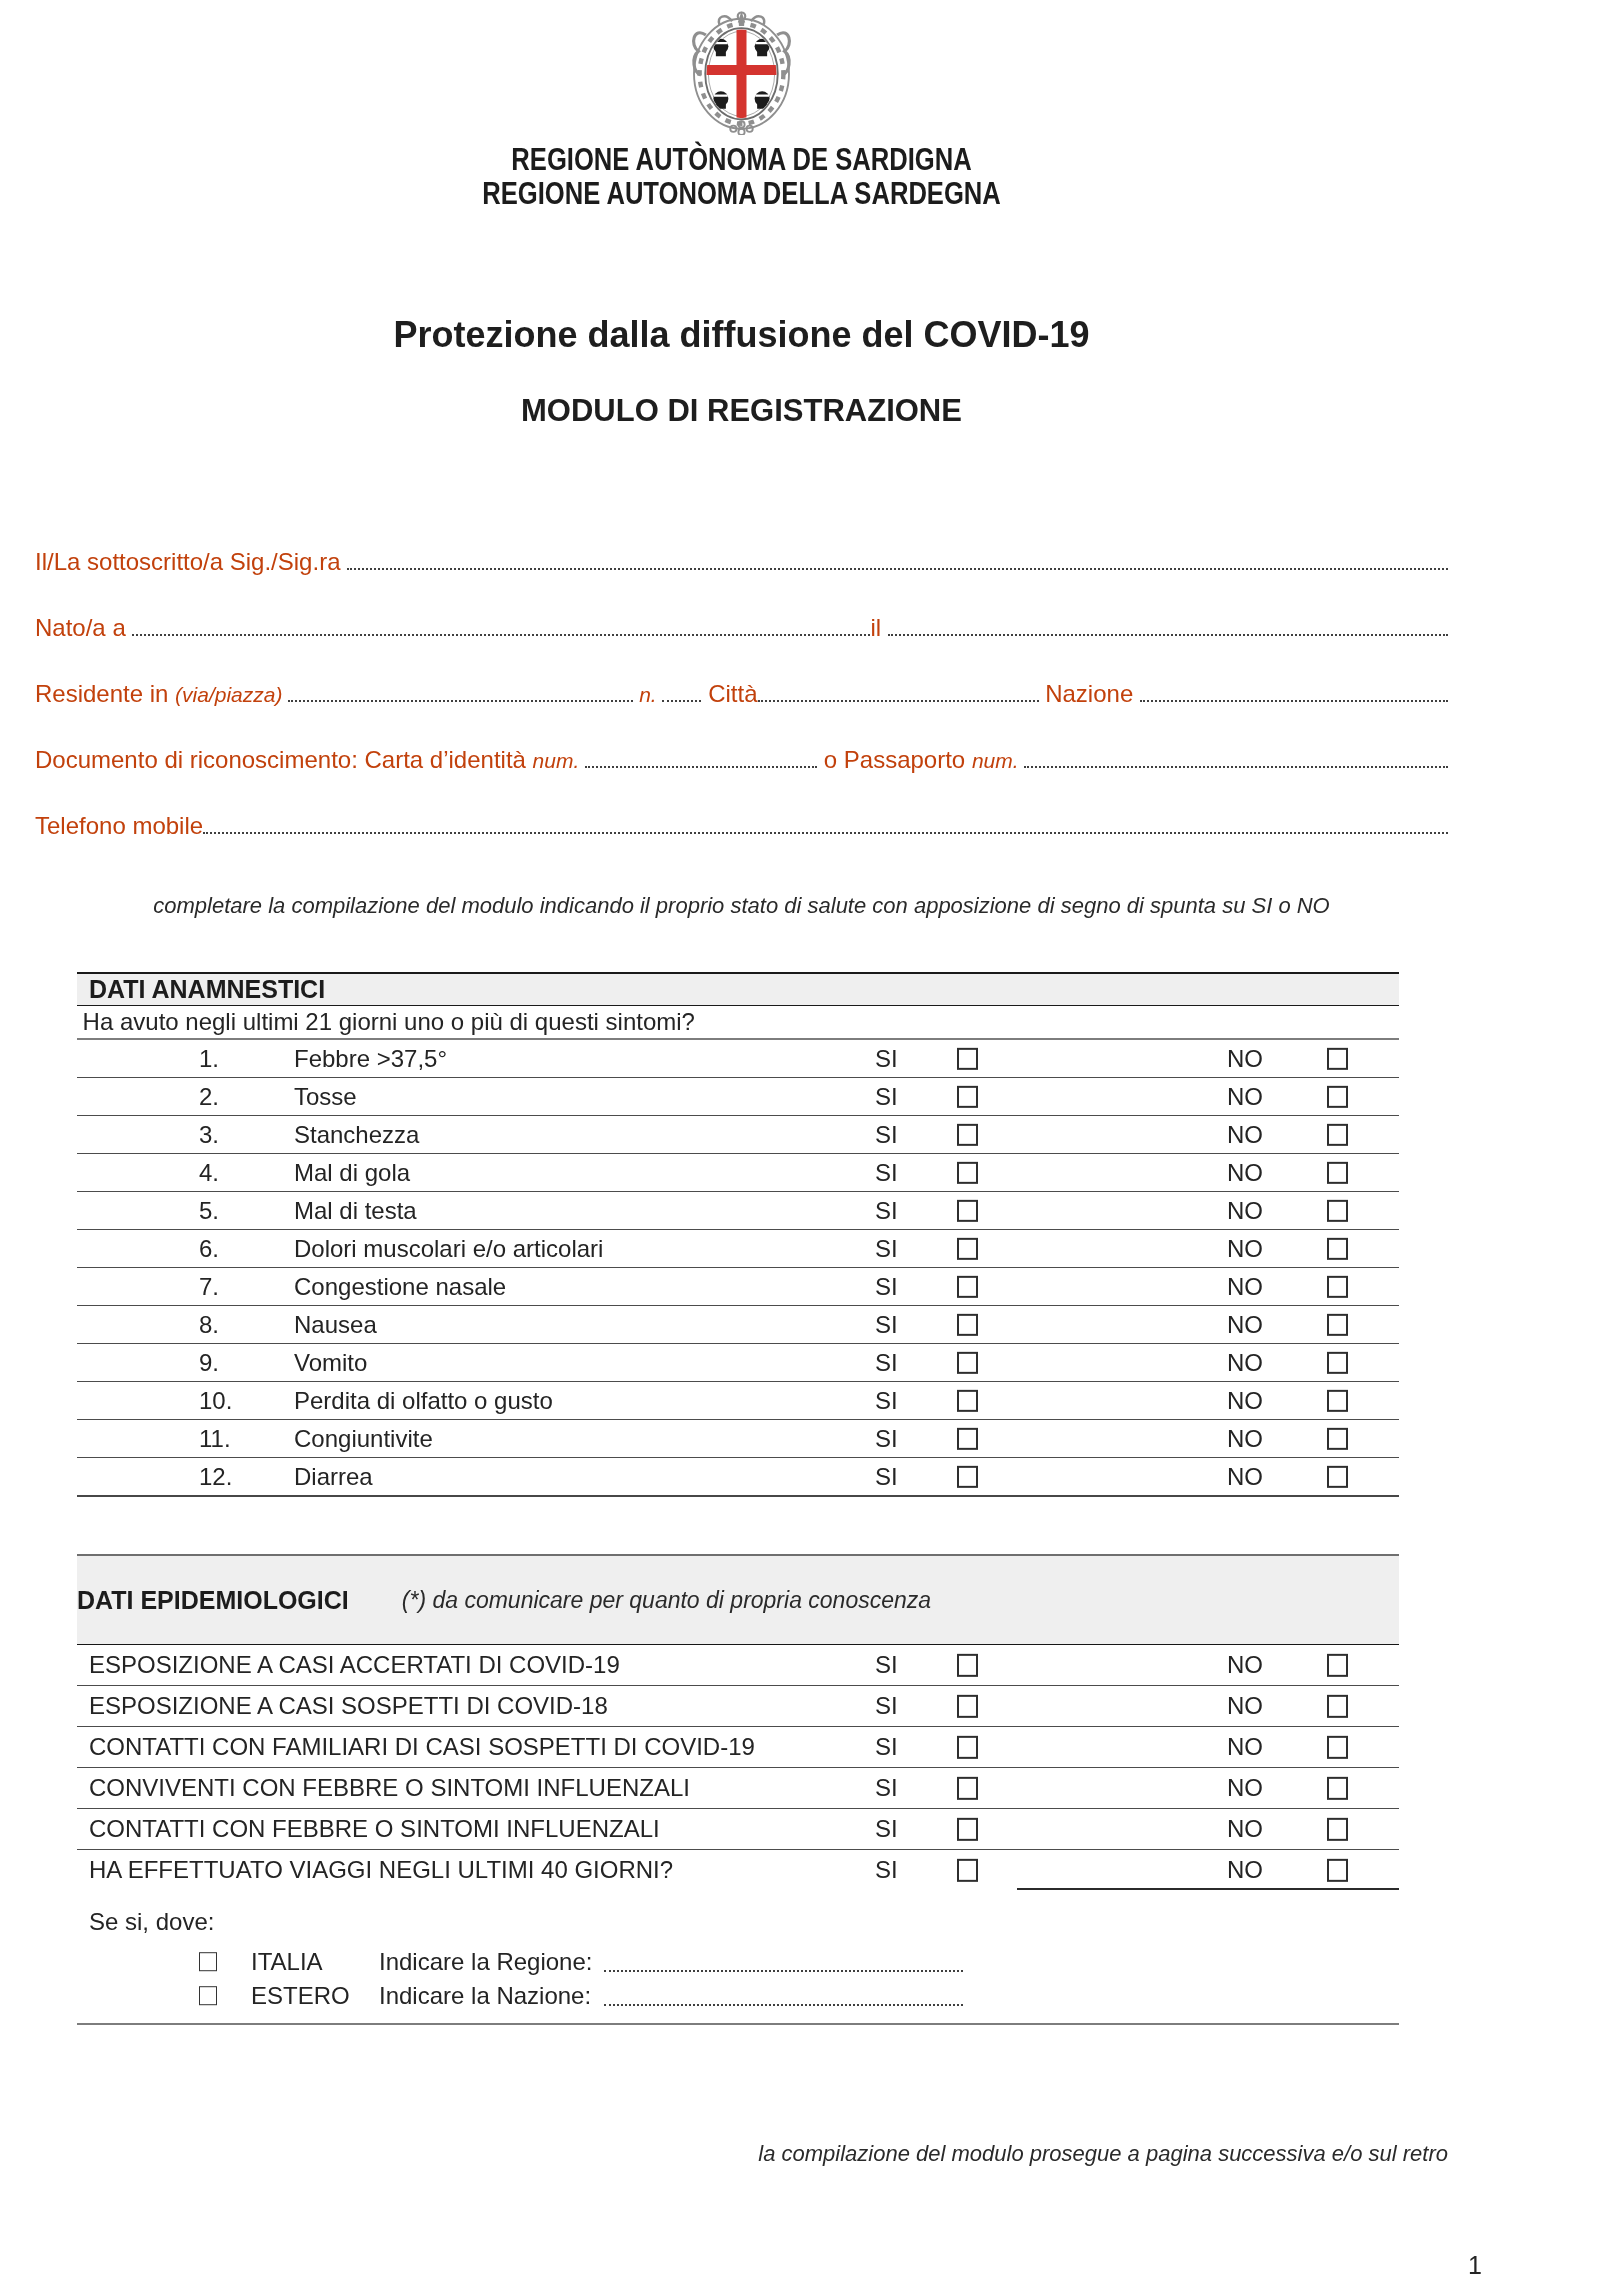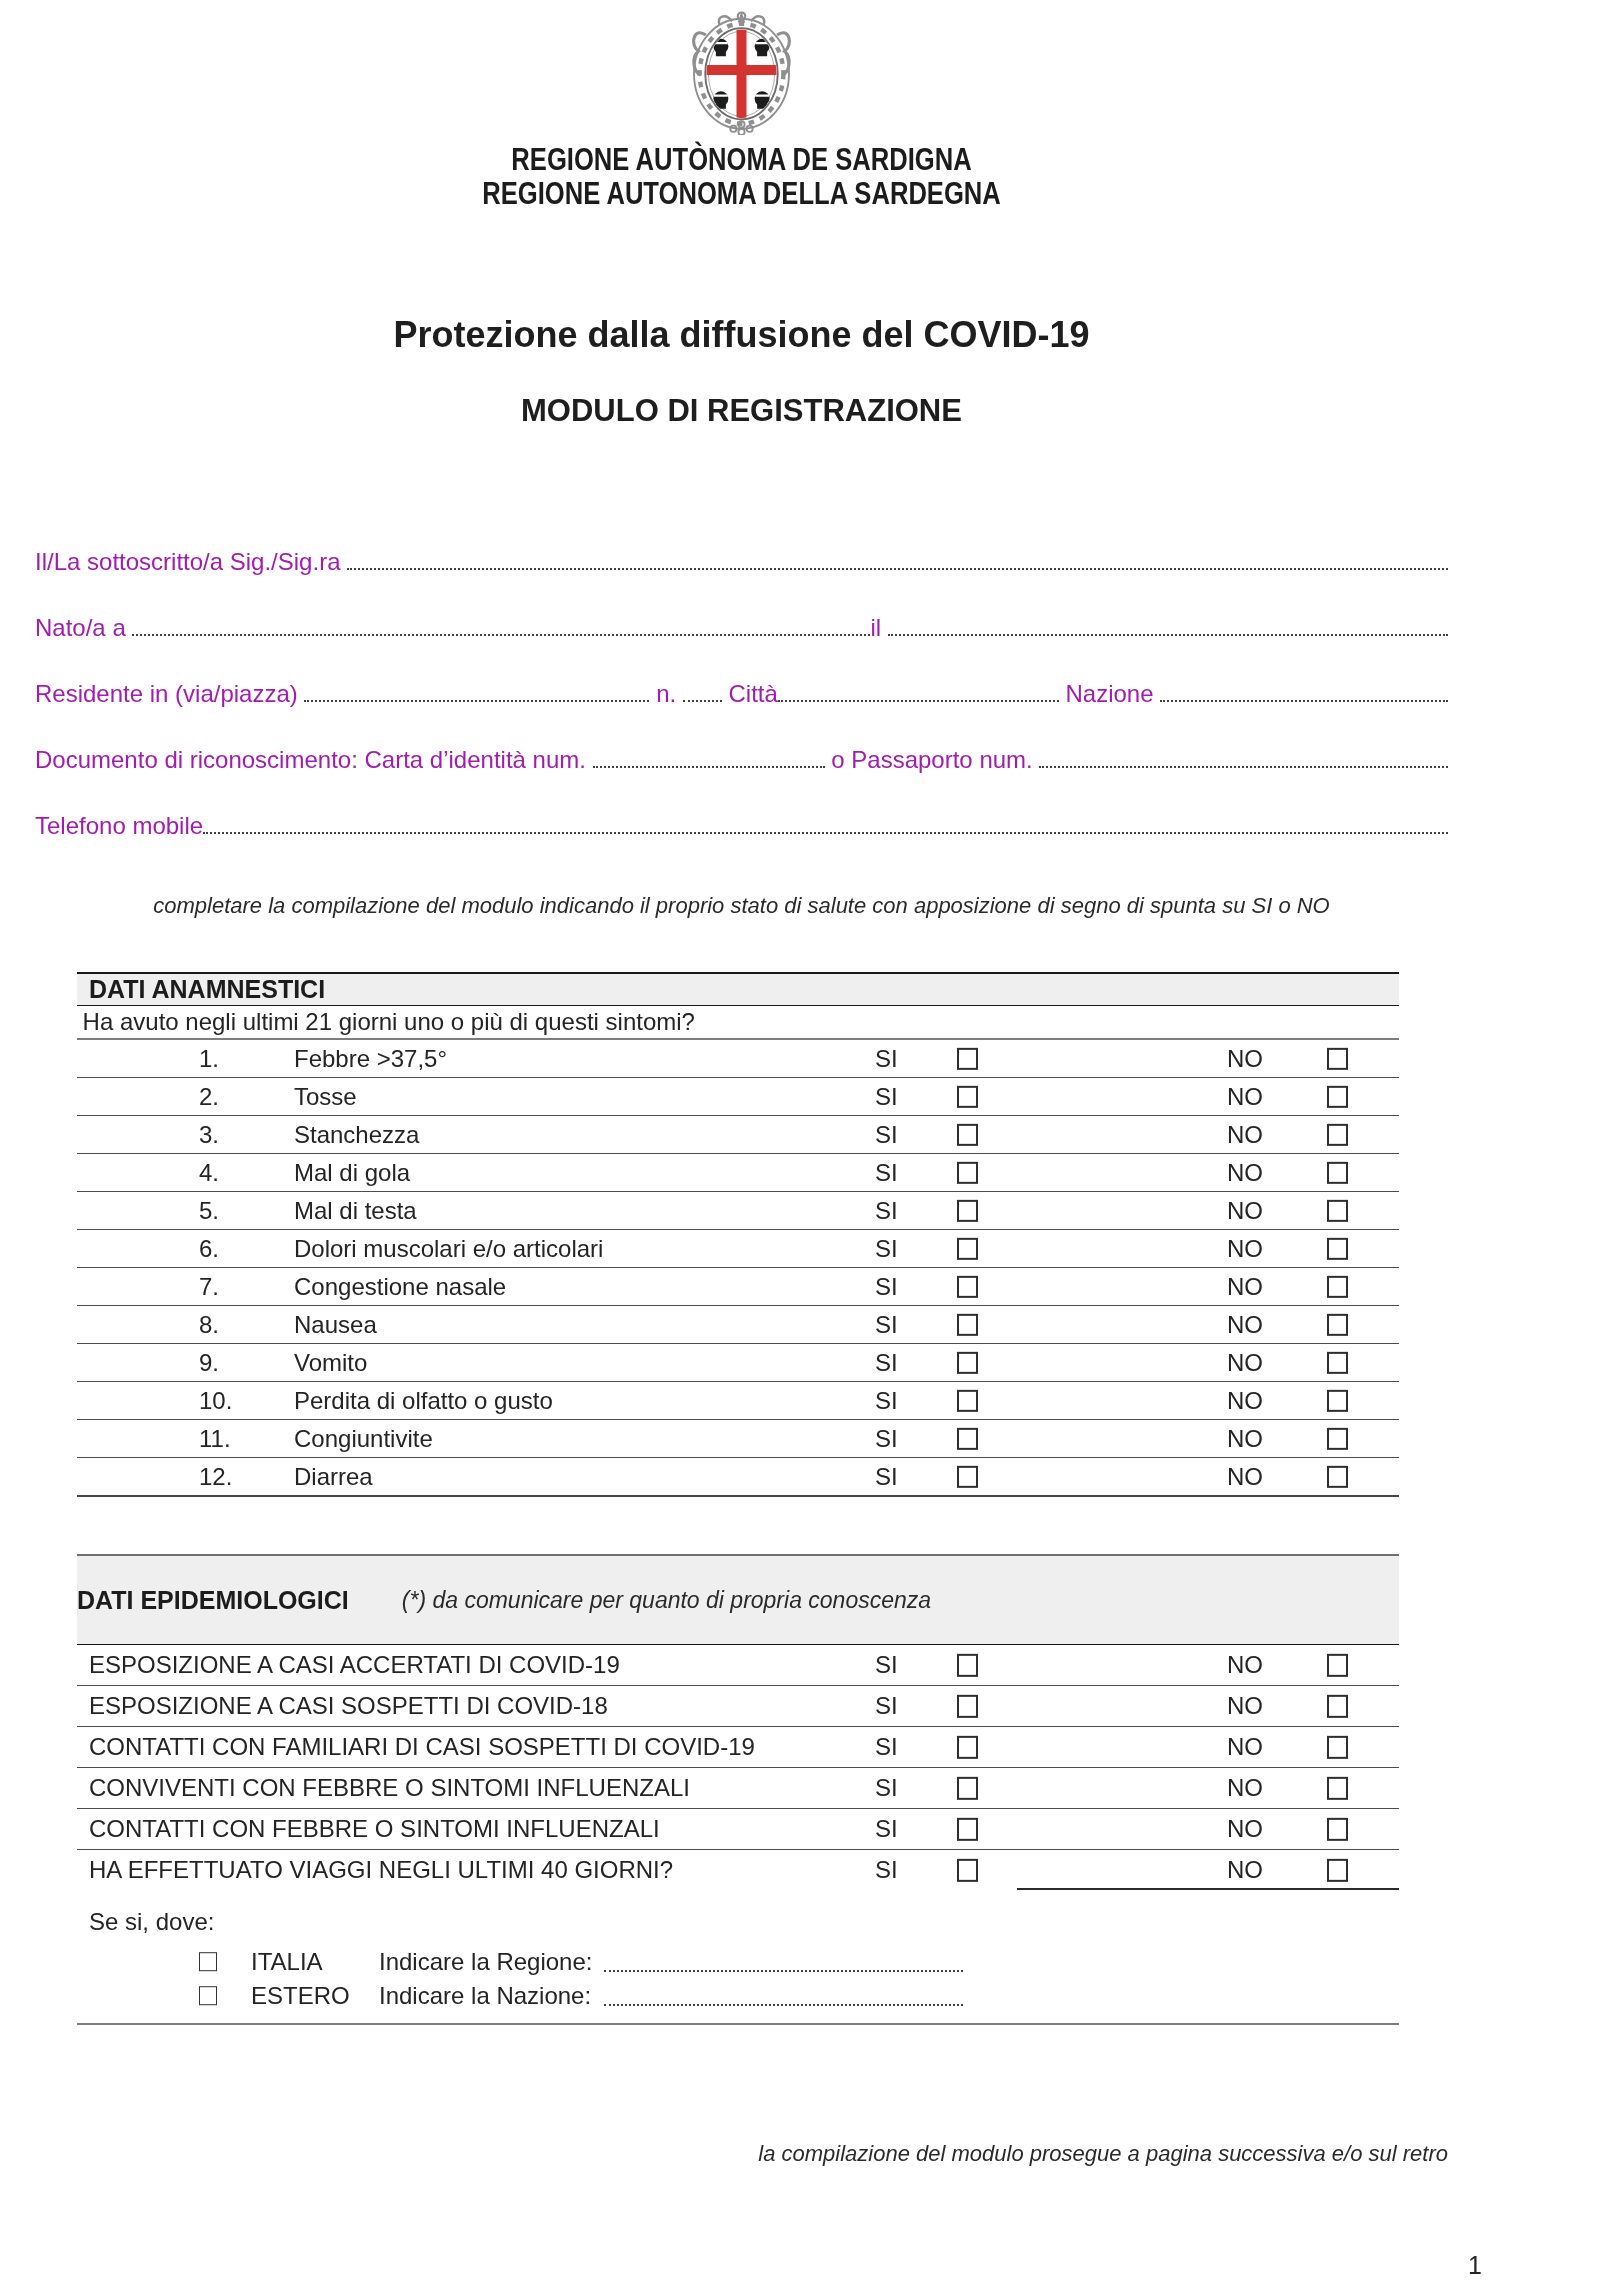--- a/index.html
+++ b/index.html
@@ -17,23 +17,23 @@
   .org-block{margin-top:5.6px;}
   .org-line{
     text-align:center;font-weight:bold;font-size:32px;line-height:34px;
     letter-spacing:0px;color:#1c1c1c;transform:scaleX(0.80);
   }
   .form-title{margin-top:105px;text-align:center;font-weight:bold;font-size:36px;line-height:39px;color:#1e1e1e;}
   .form-subtitle{margin-top:39px;text-align:center;font-weight:bold;font-size:31px;line-height:35px;color:#1e1e1e;}
 
   
   .fields{margin-top:120px;}
-  .field-line{display:flex;align-items:baseline;font-size:24px;line-height:28px;height:28px;margin-bottom:38px;color:#a21caf;}
+  .field-line{display:flex;align-items:baseline;font-size:24px;line-height:28px;height:28px;margin-bottom:38px;color:#c2410c;}
   .fl-text{white-space:pre;}
-  .fl-small{white-space:pre;font-size:24px;}
+  .fl-small{white-space:pre;font-size:21px;font-style:italic;}
   .leader{display:inline-block;height:19.7px;border-bottom:2.1px dotted #3f3f3f;}
   .leader.flex{flex:1 1 auto;}
 
   .instruction{
     margin-top:53px;height:25px;text-align:center;font-style:italic;
     font-size:22px;line-height:25px;color:#2a2a2a;
   }
 
   
   .anam{margin:54px 49px 0 42px;}

